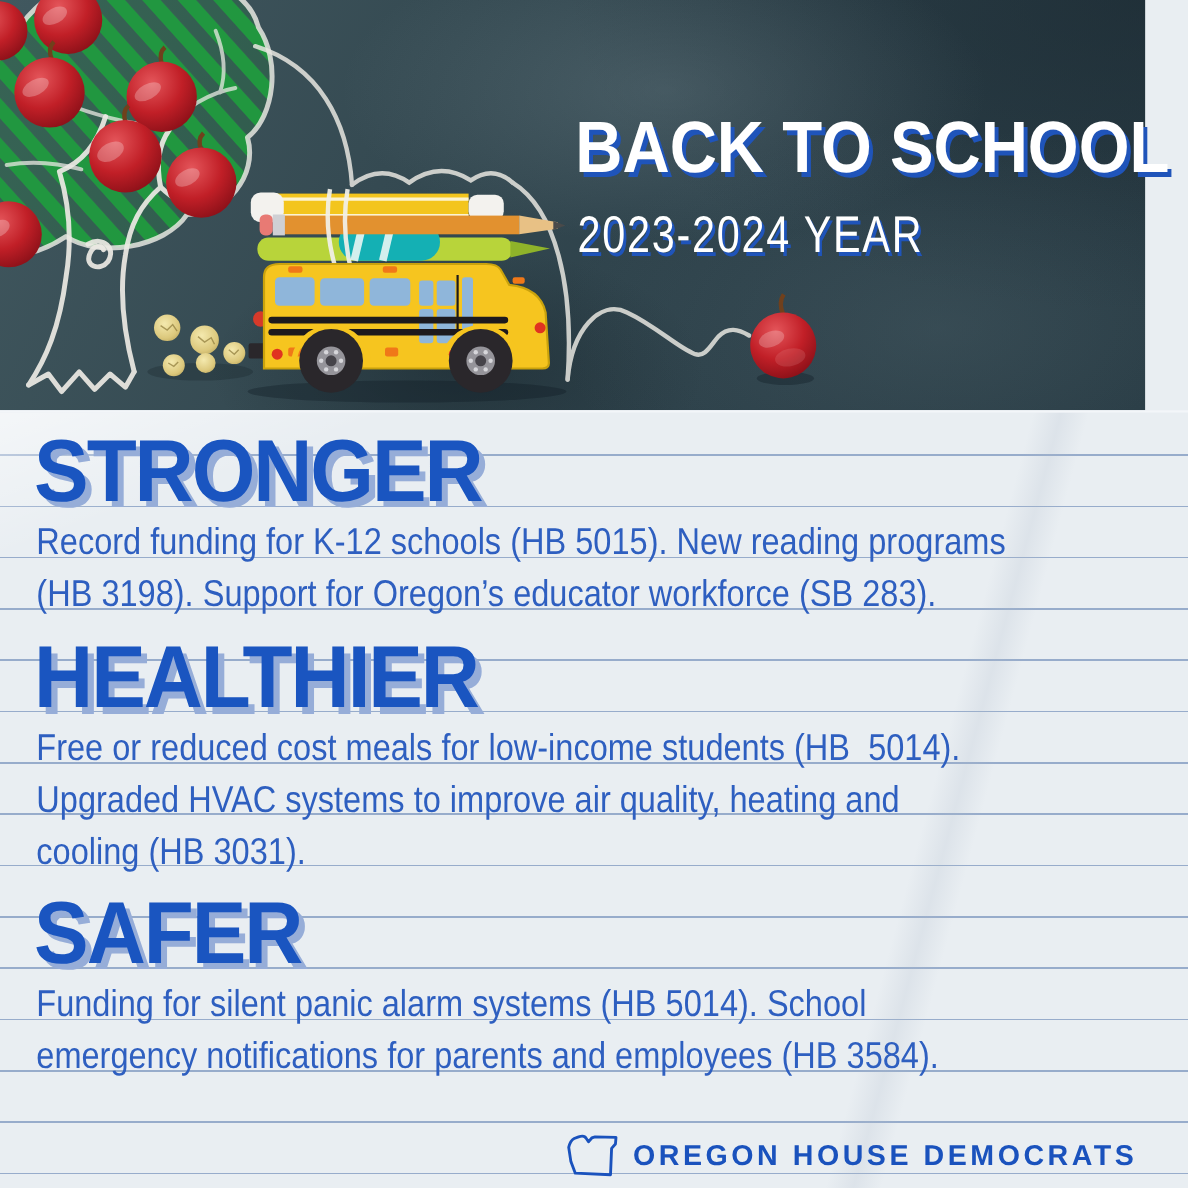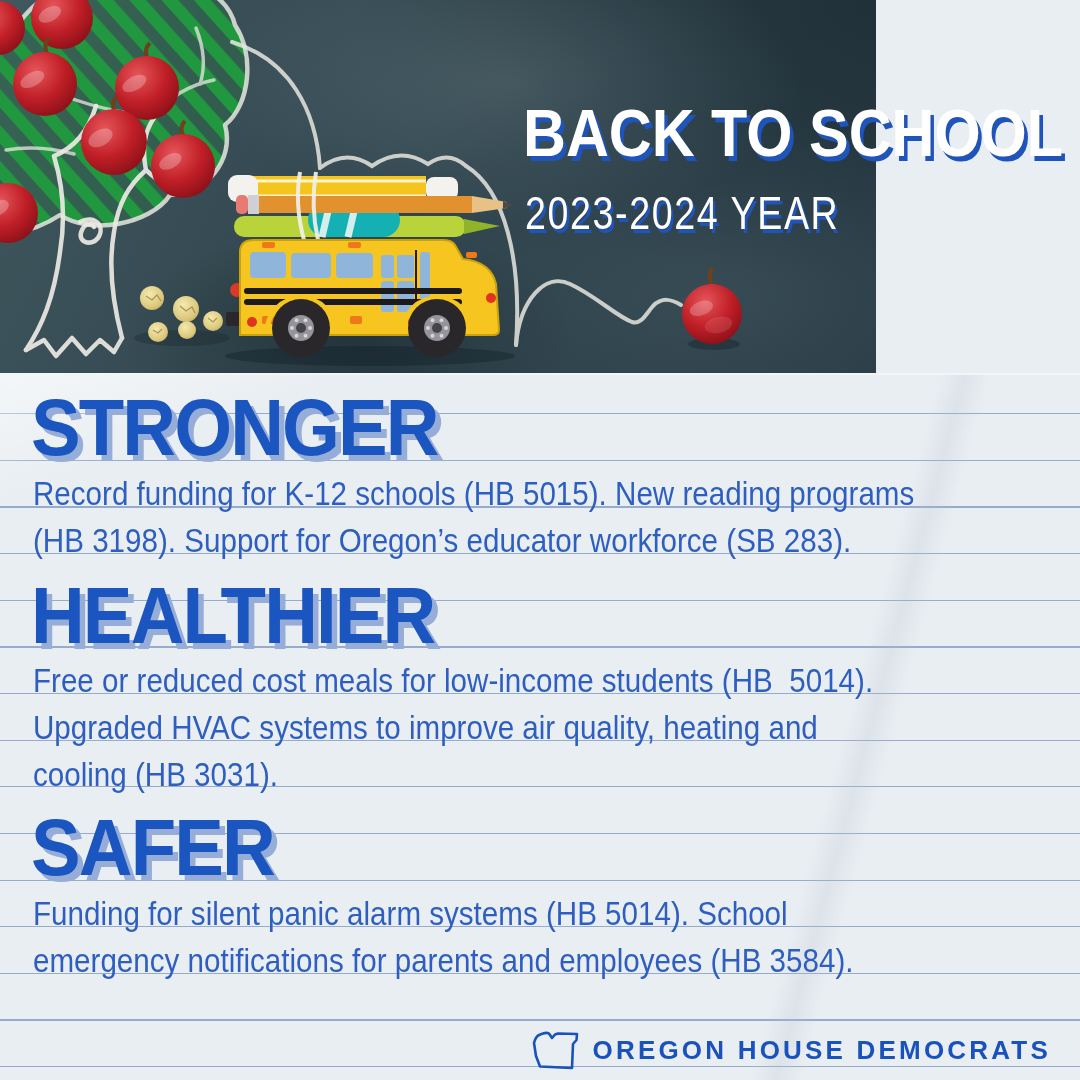--- a/index.html
+++ b/index.html
@@ -3,27 +3,28 @@
 <meta charset="utf-8">
 <style>
   html,body{margin:0;padding:0;background:#222;}
   .canvas{
     position:relative;width:1080px;height:1080px;overflow:hidden;
     font-family:"Liberation Sans", sans-serif;
     background:#e9eef2;
   }
   
   .chalkboard{
-    position:absolute;left:0;top:0;width:876px;height:373px;
+    position:absolute;left:0;top:0;width:1004px;height:373px;
     background:
       radial-gradient(420px 200px at 58% 22%, rgba(130,150,158,.28), rgba(130,150,158,0) 70%),
       radial-gradient(500px 260px at 82% 80%, rgba(110,132,140,.20), rgba(110,132,140,0) 70%),
       radial-gradient(300px 150px at 40% 90%, rgba(20,32,38,.45), rgba(20,32,38,0) 75%),
       radial-gradient(700px 380px at 100% 0%, rgba(25,38,46,.55), rgba(25,38,46,0) 75%),
       linear-gradient(118deg,#41585f 0%, #354a52 35%, #2c4049 65%, #273a43 100%);
+    padding-left: 37px;
   }
   .chalk-art{position:absolute;left:0;top:0;}
   .board-title{
     position:absolute;left:523px;top:100px;
     font-size:66px;font-weight:700;letter-spacing:0px;color:#ffffff;
     text-shadow:4px 5px 0 #1f54ba;white-space:nowrap;
     transform:scaleX(.90);transform-origin:left top;line-height:66px;
   }
   .board-subtitle{
     position:absolute;left:525px;top:189px;
@@ -50,21 +51,21 @@
     color:#1a55c0;text-shadow:6px 6px 0 #96add8;white-space:nowrap;
     transform:scaleX(.93);transform-origin:left top;
   }
   .body-line{
     position:absolute;left:33px;
     font-size:34px;line-height:46.9px;font-weight:400;letter-spacing:0px;
     color:#2e5fc0;white-space:nowrap;
     transform:scaleX(.87);transform-origin:left top;
   }
   .footer{
-    position:absolute;right:29px;top:1028px;height:44px;
+    position:absolute;right:46px;top:1028px;height:44px;
     display:flex;align-items:center;gap:13px;
   }
   .footer-text{
     font-size:26px;font-weight:700;letter-spacing:3.2px;color:#1a52bd;white-space:nowrap;
   }
 </style>
 </head>
 <body>
 
 <div class="canvas">

